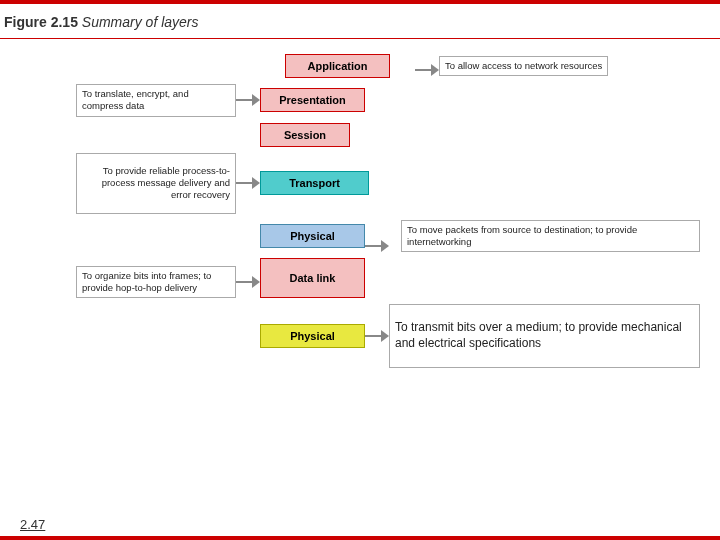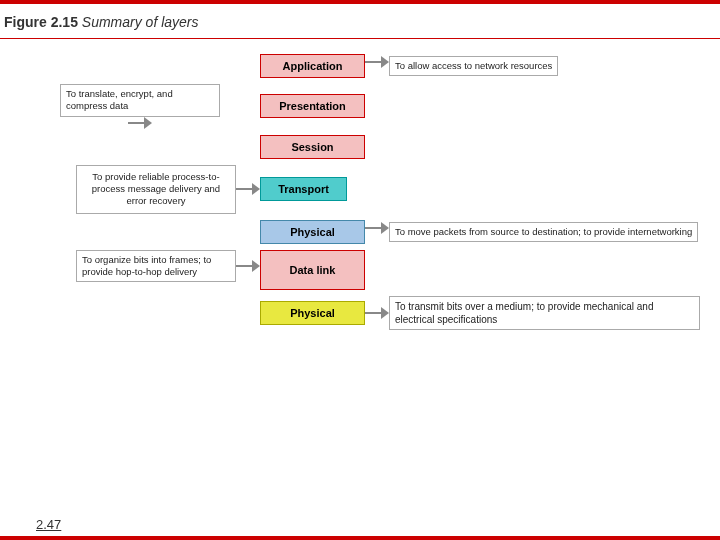--- a/index.html
+++ b/index.html
@@ -48,21 +48,21 @@
       flex-direction: column;
       align-items: center;
       gap: 4px;
       margin-top: 5px;
       position: relative;
     }
 
     .footer {
       position: absolute;
       bottom: 8px;
-      left: 36px;
+      left: 20px;
       font-size: 13px;
       color: #333;
       text-decoration: underline;
     }
 
     .bottom-border {
       position: absolute;
       bottom: 0;
       width: 100%;
       height: 4px;
@@ -75,96 +75,96 @@
 <div class="top-border"></div>
 
 <div class="header">
   <span class="header-title">
     <strong>Figure 2.15</strong>&nbsp;<em>Summary of layers</em>
   </span>
 </div>
 
 <div class="content">
   <div class="diagram" id="diagram">
-      <div style="display: flex; align-items: center; width: 100%; margin-bottom: 2px;">
+      <div style="display: flex; align-items: center; width: 100%; margin-bottom: 2px; gap: 25px;">
         <div style="width: 240px; display: flex; align-items: center; justify-content: flex-end;">
           <div style="width: 185px;"></div>
         </div>
         <div style="width: 105px; padding: 5px 4px; text-align: center; font-size: 11px; font-weight: bold; color: rgb(0, 0, 0); border: 1px solid rgb(204, 0, 0); flex-shrink: 0; background-color: rgb(244, 192, 192);">Application</div>
-        <div style="flex: 1 1 0%; display: flex; align-items: flex-start;">
+        <div style="flex: 1 1 0%; display: flex; align-items: flex-end;">
           <div style="display: flex; align-items: center;">
             <div style="height: 2px; background: rgb(136, 136, 136); width: 16px;"></div>
             <div style="width: 0px; height: 0px; border-top: 6px solid transparent; border-bottom: 6px solid transparent; border-left: 8px solid rgb(136, 136, 136);"></div>
           </div>
           <div style="border: 1px solid rgb(170, 170, 170); padding: 3px 5px; font-size: 9.5px; line-height: 1.3; color: rgb(34, 34, 34); min-width: 150px;">To allow access to network resources</div>
         </div>
       </div>
       <div style="display: flex; align-items: center; width: 100%; margin-bottom: 2px;">
-        <div style="width: 240px; display: flex; align-items: center; justify-content: flex-end; flex-direction: column;">
+        <div style="width: 240px; display: flex; align-items: center; justify-content: flex-end;">
           <div style="border: 1px solid rgb(170, 170, 170); padding: 3px 5px; font-size: 9.5px; line-height: 1.3; color: rgb(34, 34, 34); width: 160px; text-align: left;">To translate, encrypt, and compress data</div>
           <div style="display: flex; align-items: center;">
             <div style="height: 2px; background: rgb(136, 136, 136); width: 16px;"></div>
             <div style="width: 0px; height: 0px; border-top: 6px solid transparent; border-bottom: 6px solid transparent; border-left: 8px solid rgb(136, 136, 136);"></div>
           </div>
         </div>
         <div style="width: 105px; padding: 5px 4px; text-align: center; font-size: 11px; font-weight: bold; color: rgb(0, 0, 0); border: 1px solid rgb(204, 0, 0); flex-shrink: 0; background-color: rgb(244, 192, 192);">Presentation</div>
         <div style="flex: 1 1 0%; display: flex; align-items: center;"></div>
       </div>
       <div style="display: flex; align-items: center; width: 100%; margin-bottom: 2px;">
         <div style="width: 240px; display: flex; align-items: center; justify-content: flex-end;">
           <div style="width: 185px;"></div>
         </div>
-        <div style="width: 105px; padding: 5px 4px; text-align: center; font-size: 11px; font-weight: bold; color: rgb(0, 0, 0); border: 1px solid rgb(204, 0, 0); flex-shrink: 0; background-color: rgb(244, 192, 192);">Session</div>
+        <div style="width: 90px; padding: 5px 4px; text-align: center; font-size: 11px; font-weight: bold; color: rgb(0, 0, 0); border: 1px solid rgb(204, 0, 0); flex-shrink: 0; background-color: rgb(244, 192, 192);">Session</div>
       </div>
       <div style="display: flex; align-items: center; width: 100%; margin-bottom: 2px;">
         <div style="width: 240px; display: flex; align-items: center; justify-content: flex-end;">
-          <div style="border: 1px solid rgb(170, 170, 170); padding: 5px 5px; font-size: 9.5px; line-height: 1.3; color: rgb(34, 34, 34); width: 160px; text-align: center;">To provide reliable process-to-process message delivery and error recovery</div>
+          <div style="border: 1px solid rgb(170, 170, 170); padding: 11px 5px; font-size: 9.5px; line-height: 1.3; color: rgb(34, 34, 34); width: 160px; text-align: right;">To provide reliable process-to-process message delivery and error recovery</div>
           <div style="display: flex; align-items: center;">
             <div style="height: 2px; background: rgb(136, 136, 136); width: 16px;"></div>
             <div style="width: 0px; height: 0px; border-top: 6px solid transparent; border-bottom: 6px solid transparent; border-left: 8px solid rgb(136, 136, 136);"></div>
           </div>
         </div>
-        <div style="width: 87px; padding: 5px 4px; text-align: center; font-size: 11px; font-weight: bold; color: rgb(0, 0, 0); border: 1px solid rgb(0, 153, 153); flex-shrink: 0; background-color: rgb(80, 204, 204);">Transport</div>
+        <div style="width: 109px; padding: 5px 4px; text-align: center; font-size: 11px; font-weight: bold; color: rgb(0, 0, 0); border: 1px solid rgb(0, 153, 153); flex-shrink: 0; background-color: rgb(80, 204, 204);">Transport</div>
         <div style="flex: 1 1 0%; display: flex; align-items: center;"></div>
       </div>
       <div style="display: flex; align-items: center; width: 100%; margin-bottom: 2px;">
         <div style="width: 240px; display: flex; align-items: center; justify-content: flex-end;">
           <div style="width: 185px;"></div>
         </div>
         <div style="width: 105px; padding: 5px 4px; text-align: center; font-size: 11px; font-weight: bold; color: rgb(0, 0, 0); border: 1px solid rgb(68, 136, 170); flex-shrink: 0; background-color: rgb(168, 200, 232);">Physical</div>
-        <div style="flex: 1 1 0%; display: flex; align-items: flex-start;">
+        <div style="flex: 1 1 0%; display: flex; align-items: flex-end; gap: 12px;">
           <div style="display: flex; align-items: center;">
             <div style="height: 2px; background: rgb(136, 136, 136); width: 16px;"></div>
             <div style="width: 0px; height: 0px; border-top: 6px solid transparent; border-bottom: 6px solid transparent; border-left: 8px solid rgb(136, 136, 136);"></div>
           </div>
           <div style="border: 1px solid rgb(170, 170, 170); padding: 3px 5px; font-size: 9.5px; line-height: 1.3; color: rgb(34, 34, 34); min-width: 150px;">To move packets from source to destination; to provide internetworking</div>
         </div>
       </div>
-      <div style="display: flex; align-items: flex-start; width: 100%; margin-bottom: 2px;">
+      <div style="display: flex; align-items: flex-end; width: 100%; margin-bottom: 2px;">
         <div style="width: 240px; display: flex; align-items: center; justify-content: flex-end;">
           <div style="border: 1px solid rgb(170, 170, 170); padding: 3px 5px; font-size: 9.5px; line-height: 1.3; color: rgb(34, 34, 34); width: 160px; text-align: left;">To organize bits into frames; to provide hop-to-hop delivery</div>
           <div style="display: flex; align-items: center;">
             <div style="height: 2px; background: rgb(136, 136, 136); width: 16px;"></div>
             <div style="width: 0px; height: 0px; border-top: 6px solid transparent; border-bottom: 6px solid transparent; border-left: 8px solid rgb(136, 136, 136);"></div>
           </div>
         </div>
         <div style="width: 105px; padding: 13px 4px; text-align: center; font-size: 11px; font-weight: bold; color: rgb(0, 0, 0); border: 1px solid rgb(204, 0, 0); flex-shrink: 0; background-color: rgb(244, 192, 192);">Data link</div>
         <div style="flex: 1 1 0%; display: flex; align-items: center;"></div>
       </div>
       <div style="display: flex; align-items: center; width: 100%; margin-bottom: 2px;">
         <div style="width: 240px; display: flex; align-items: center; justify-content: flex-end;">
           <div style="width: 185px;"></div>
         </div>
         <div style="width: 105px; padding: 5px 15px; text-align: center; font-size: 11px; font-weight: bold; color: rgb(0, 0, 0); border: 1px solid rgb(170, 170, 0); flex-shrink: 0; background-color: rgb(232, 232, 64);">Physical</div>
         <div style="flex: 1 1 0%; display: flex; align-items: center;">
           <div style="display: flex; align-items: center;">
             <div style="height: 2px; background: rgb(136, 136, 136); width: 16px;"></div>
             <div style="width: 0px; height: 0px; border-top: 6px solid transparent; border-bottom: 6px solid transparent; border-left: 8px solid rgb(136, 136, 136);"></div>
           </div>
-          <div style="border: 1px solid rgb(170, 170, 170); padding: 3px 5px; font-size: 10px; line-height: 1.3; color: rgb(34, 34, 34); min-width: 150px;">To transmit bits over a medium; to provide mechanical and electrical specifications</div>
+          <div style="border: 1px solid rgb(170, 170, 170); padding: 15px 5px; font-size: 12px; line-height: 1.3; color: rgb(34, 34, 34); min-width: 150px;">To transmit bits over a medium; to provide mechanical and electrical specifications</div>
         </div>
       </div>
     </div>
 </div>
 
 <div class="footer">
   <span>2.47</span>
 </div>
 
 <div class="bottom-border"></div>

